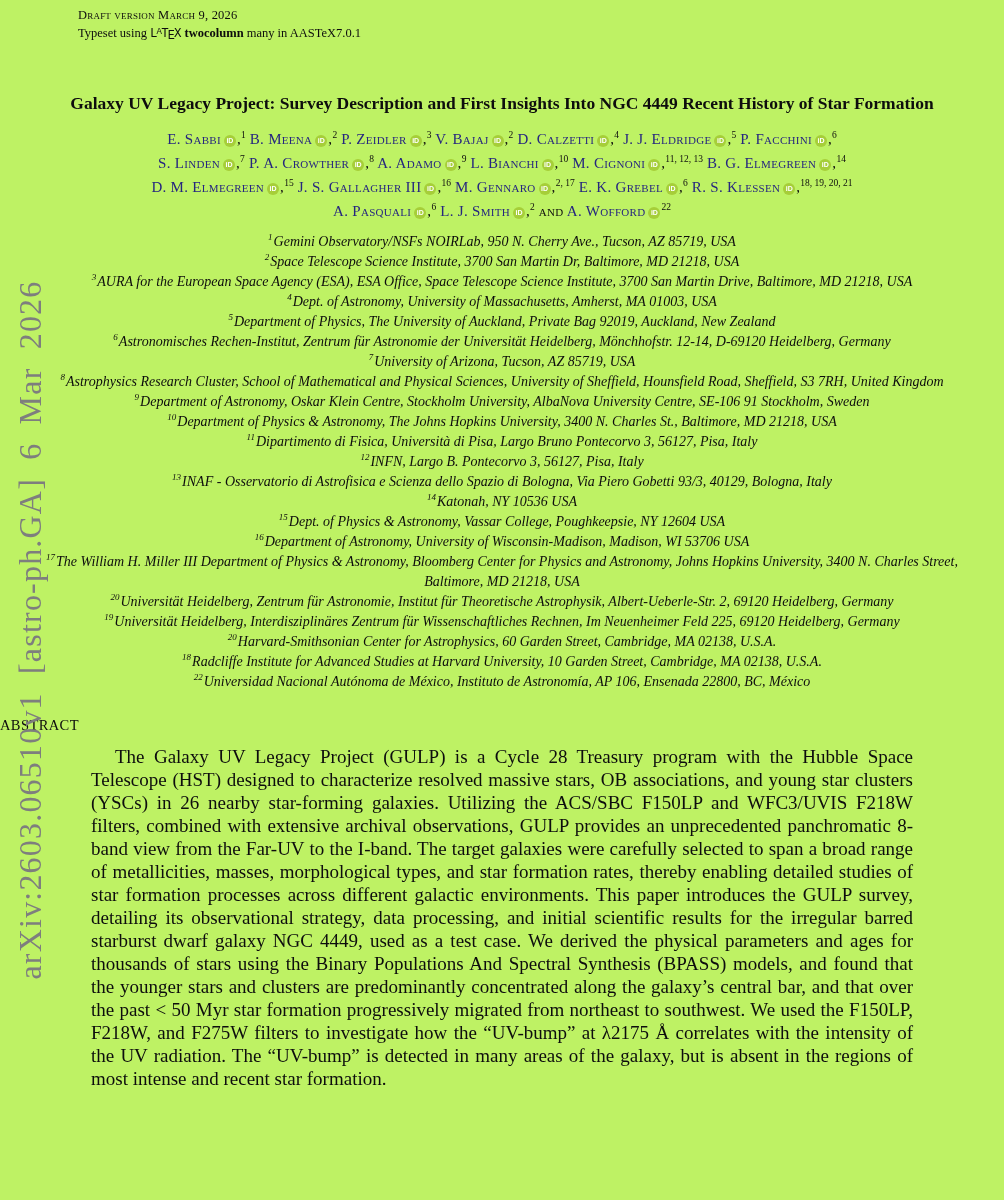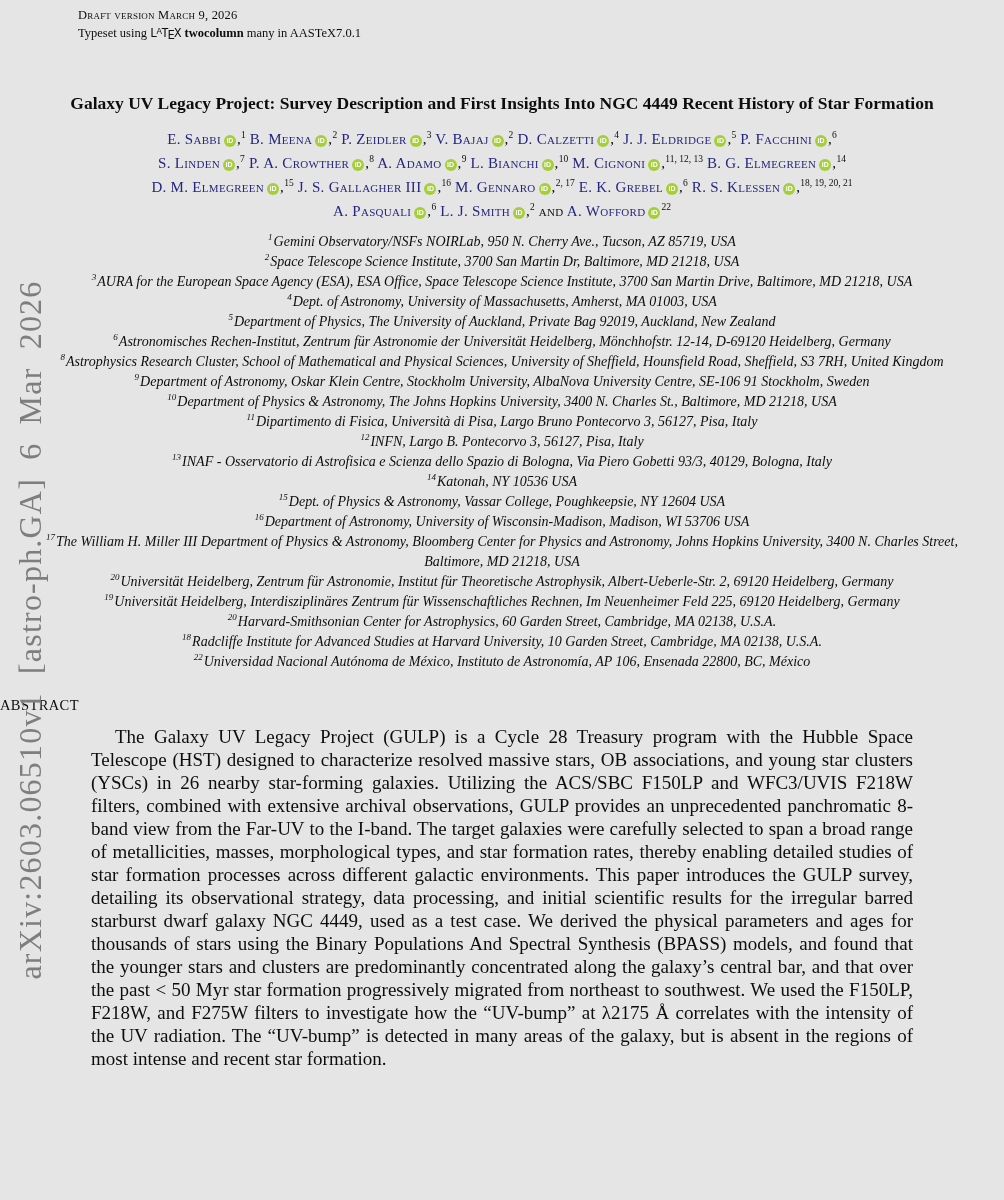--- a/index.html
+++ b/index.html
@@ -1,21 +1,21 @@
 <!DOCTYPE html>
 <html><head>
 <meta charset="utf-8">
 <style>
   * { margin:0; padding:0; box-sizing:border-box; }
   html,body { background:#ffffff; }
   .page {
     position:relative;
     width:1004px; height:1200px;
     overflow:hidden;
-    background:#e5e5e5;
+    background:#bef264;
     color:#0d0d0d;
     font-family:"Liberation Serif","DejaVu Serif",serif;
   }
   
   .top-header {
     padding:7px 0 0 78px;
     font-size:12.5px;
     line-height:17px;
   }
   .draft-line { font-variant:small-caps; letter-spacing:0.2px; }
@@ -126,20 +126,21 @@
       <div class="author-line"><span class="author"><span class="author-name">A. Pasquali</span><span class="orcid">iD</span>,<sup>6</sup></span> <span class="author"><span class="author-name">L. J. Smith</span><span class="orcid">iD</span>,<sup>2</sup></span> <span class="author"><span class="and">and </span><span class="author-name">A. Wofford</span><span class="orcid">iD</span><sup>22</sup></span> </div>
     </div>
 
   <div class="affiliation-list">
       <div class="affil"><sup>1</sup>Gemini Observatory/NSFs NOIRLab, 950 N. Cherry Ave., Tucson, AZ 85719, USA</div>
       <div class="affil"><sup>2</sup>Space Telescope Science Institute, 3700 San Martin Dr, Baltimore, MD 21218, USA</div>
       <div class="affil"><sup>3</sup>AURA for the European Space Agency (ESA), ESA Office, Space Telescope Science Institute, 3700 San Martin Drive, Baltimore, MD 21218, USA</div>
       <div class="affil"><sup>4</sup>Dept. of Astronomy, University of Massachusetts, Amherst, MA 01003, USA</div>
       <div class="affil"><sup>5</sup>Department of Physics, The University of Auckland, Private Bag 92019, Auckland, New Zealand</div>
       <div class="affil"><sup>6</sup>Astronomisches Rechen-Institut, Zentrum für Astronomie der Universität Heidelberg, Mönchhofstr. 12-14, D-69120 Heidelberg, Germany</div>
+      <div class="affil"><sup>7</sup>University of Arizona, Tucson, AZ 85719, USA</div>
       <div class="affil"><sup>8</sup>Astrophysics Research Cluster, School of Mathematical and Physical Sciences, University of Sheffield, Hounsfield Road, Sheffield, S3 7RH, United Kingdom</div>
       <div class="affil"><sup>9</sup>Department of Astronomy, Oskar Klein Centre, Stockholm University, AlbaNova University Centre, SE-106 91 Stockholm, Sweden</div>
       <div class="affil"><sup>10</sup>Department of Physics &amp; Astronomy, The Johns Hopkins University, 3400 N. Charles St., Baltimore, MD 21218, USA</div>
       <div class="affil"><sup>11</sup>Dipartimento di Fisica, Università di Pisa, Largo Bruno Pontecorvo 3, 56127, Pisa, Italy</div>
       <div class="affil"><sup>12</sup>INFN, Largo B. Pontecorvo 3, 56127, Pisa, Italy</div>
       <div class="affil"><sup>13</sup>INAF - Osservatorio di Astrofisica e Scienza dello Spazio di Bologna, Via Piero Gobetti 93/3, 40129, Bologna, Italy</div>
       <div class="affil"><sup>14</sup>Katonah, NY 10536 USA</div>
       <div class="affil"><sup>15</sup>Dept. of Physics &amp; Astronomy, Vassar College, Poughkeepsie, NY 12604 USA</div>
       <div class="affil"><sup>16</sup>Department of Astronomy, University of Wisconsin-Madison, Madison, WI 53706 USA</div>
       <div class="affil"><sup>17</sup>The William H. Miller III Department of Physics &amp; Astronomy, Bloomberg Center for Physics and Astronomy, Johns Hopkins University, 3400 N. Charles Street, Baltimore, MD 21218, USA</div>

